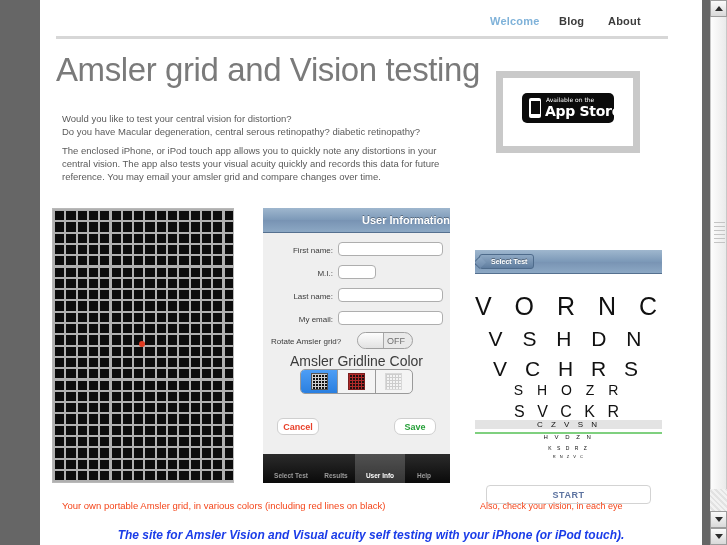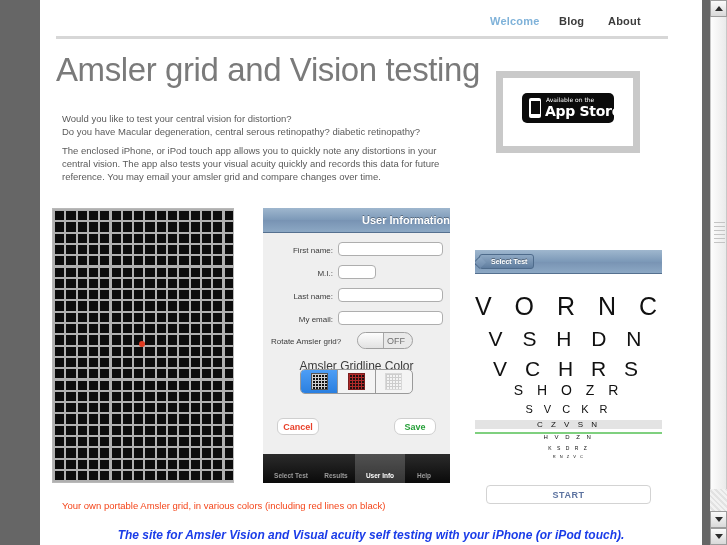--- a/index.html
+++ b/index.html
@@ -226,24 +226,24 @@
   #toggle-label {
     position: absolute;
     left: 29px; top: 3px;
     font-size: 9px;
     color: #6f6f6f;
     font-weight: normal;
   }
 
   #gridcolor-label {
     position: absolute;
-    left: 0; top: 151px;
+    left: 0; top: 145px;
     width: 187px;
     text-align: center;
-    font-size: 12px;
+    font-size: 14px;
     color: #3b3b3b;
   }
   #segmented {
     position: absolute;
     left: 37px; top: 161px;
     width: 113px; height: 25px;
     border: 1px solid #9a9a9a;
     border-radius: 5px;
     background: #f4f4f4;
     overflow: hidden;
@@ -373,21 +373,21 @@
     text-align: center;
     color: #111111;
     font-family: "Liberation Sans", sans-serif;
     font-weight: normal;
     white-space: nowrap;
   }
   #eyerow0 { top: 42px;  font-size: 25px; letter-spacing: 8px; }
   #eyerow1 { top: 77px;  font-size: 21px; letter-spacing: 7px; }
   #eyerow2 { top: 107px; font-size: 21px; letter-spacing: 6px; }
   #eyerow3 { top: 132px; font-size: 14px; letter-spacing: 5px; }
-  #eyerow4 { top: 153px; font-size: 11px; letter-spacing: 4px; }
+  #eyerow4 { top: 153px; font-size: 16px; letter-spacing: 4px; }
   #eyerow5 { top: 170px; font-size: 8px;  letter-spacing: 3px; background: #e3e3e3; }
   #eyerow6 { top: 184px; font-size: 6px;  letter-spacing: 2.5px; }
   #eyerow7 { top: 195px; font-size: 5px;  letter-spacing: 2px; }
   #eyerow8 { top: 204px; font-size: 4px;  letter-spacing: 1.5px; }
   #greenline {
     position: absolute;
     left: 0; top: 182px;
     width: 187px; height: 1.5px;
     background: #7fd07f;
   }
@@ -583,20 +583,21 @@
       <div class="eyerow" id="eyerow5">C Z V S N</div>
       <div id="greenline"></div>
       <div class="eyerow" id="eyerow6">H V D Z N</div>
       <div class="eyerow" id="eyerow7">K S D R Z</div>
       <div class="eyerow" id="eyerow8">R N Z V C</div>
 
       <div id="startbtn">START</div>
     </div>
 
     <div id="cap-left">Your own portable Amsler grid, in various colors (including red lines on black)</div>
+    <div id="cap-right">Also, check your vision, in each eye</div>
     <div id="cap-bottom">The site for Amsler Vision and Visual acuity self testing with your iPhone (or iPod touch).</div>
 
   </div>
 
   <div id="scrollbar">
     <div class="sbbtn" id="sb-up">
       <div class="arrow-up"></div>
     </div>
     <div id="sb-thumb">
       <div id="sb-grip"></div>

